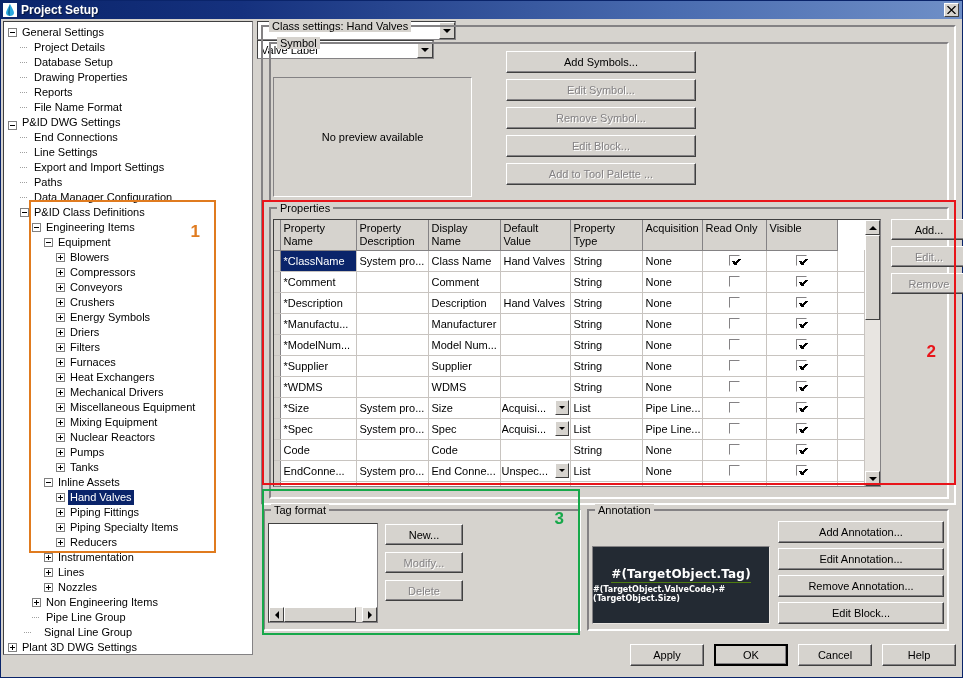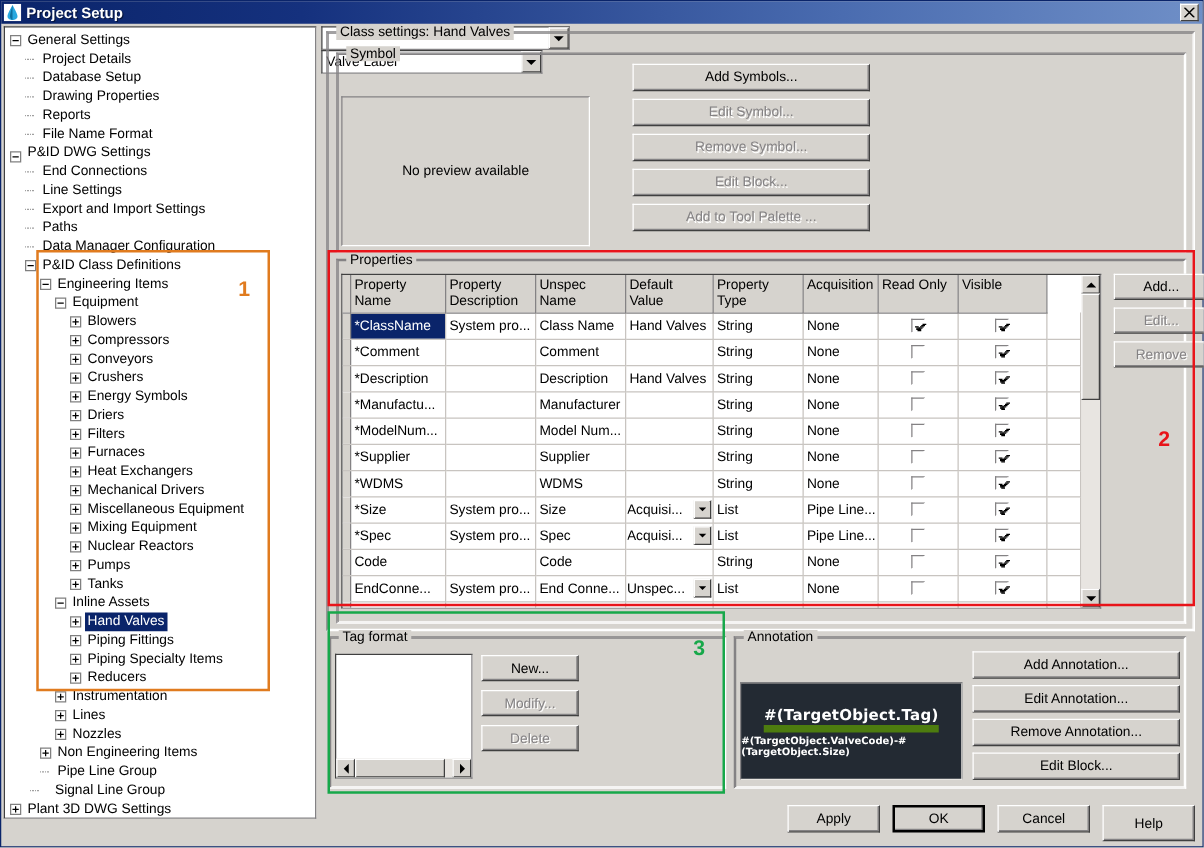--- a/index.html
+++ b/index.html
@@ -246,21 +246,21 @@
   
   #anno-preview {
     position:absolute;
     background:#232a33;
     display:flex; flex-direction:column; align-items:center; justify-content:center;
     color:#fff;
     border:1px solid #848284; border-right-color:#e8e5e1; border-bottom-color:#e8e5e1;
   }
   #anno-preview .l1 {
     font-size:12px; font-weight:bold; letter-spacing:.2px;
-    border-bottom:6px solid #4d7c0f; padding-bottom:1px;
+    border-bottom:1px solid #4d7c0f; padding-bottom:1px;
     font-family:"DejaVu Sans", sans-serif;
   }
   #anno-preview .l2 {
     font-size:8px; font-weight:bold; margin-top:2px;
     font-family:"DejaVu Sans", sans-serif;
   }
 
   
   .callout { position:absolute; pointer-events:none; }
   .callout .num {
@@ -536,21 +536,21 @@
               <col style="width:72px">
               <col style="width:60px">
               <col style="width:64px">
               <col style="width:71px">
           </colgroup>
           <thead>
               <tr id="grid-head">
                 <th style="width: 6px; padding: 0px;"></th>
                 <th>Property Name</th>
                 <th>Property Description</th>
-                <th>Unspec Name</th>
+                <th>Display Name</th>
                 <th>Default Value</th>
                 <th>Property Type</th>
                 <th>Acquisition</th>
                 <th style="text-align: left;">Read Only</th>
                 <th style="text-align: left;">Visible</th>
               </tr>
             </thead>
           <tbody id="grid-body">
               <tr class="sel">
                 <td class="rowhdr"></td>
@@ -837,16 +837,16 @@
     <span class="num" style="color:#e8141a; right:18px; top:140px;">2</span>
   </div>
   <div class="callout" style="left:261px; top:488px; width:318px; height:146px; border:2px solid #17a84a;">
     <span class="num" style="color:#17a84a; right:14px; top:18px;">3</span>
   </div>
 
   <div id="btnbar">
       <div class="btn" style="position: absolute; left: 629px; top: 9px; width: 74px; height: 22px;">Apply</div>
       <div class="btn default" style="position: absolute; left: 713px; top: 9px; width: 74px; height: 22px;">OK</div>
       <div class="btn" style="position: absolute; left: 797px; top: 9px; width: 74px; height: 22px;">Cancel</div>
-      <div class="btn" style="position: absolute; left: 881px; top: 9px; width: 74px; height: 29px;">Help</div>
+      <div class="btn" style="position: absolute; left: 881px; top: 9px; width: 74px; height: 22px;">Help</div>
     </div>
 
 </div>
 
 </body></html>

